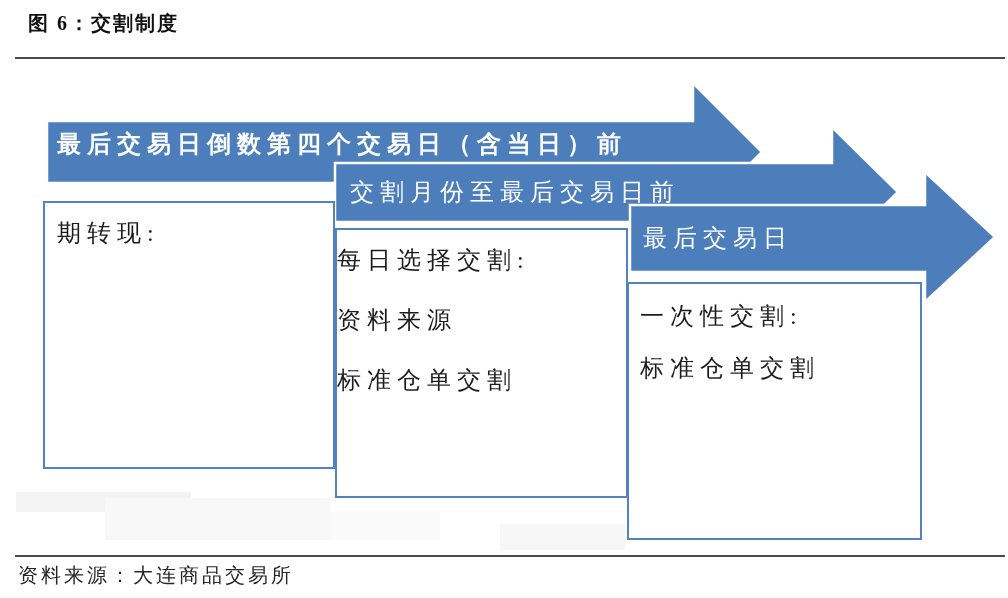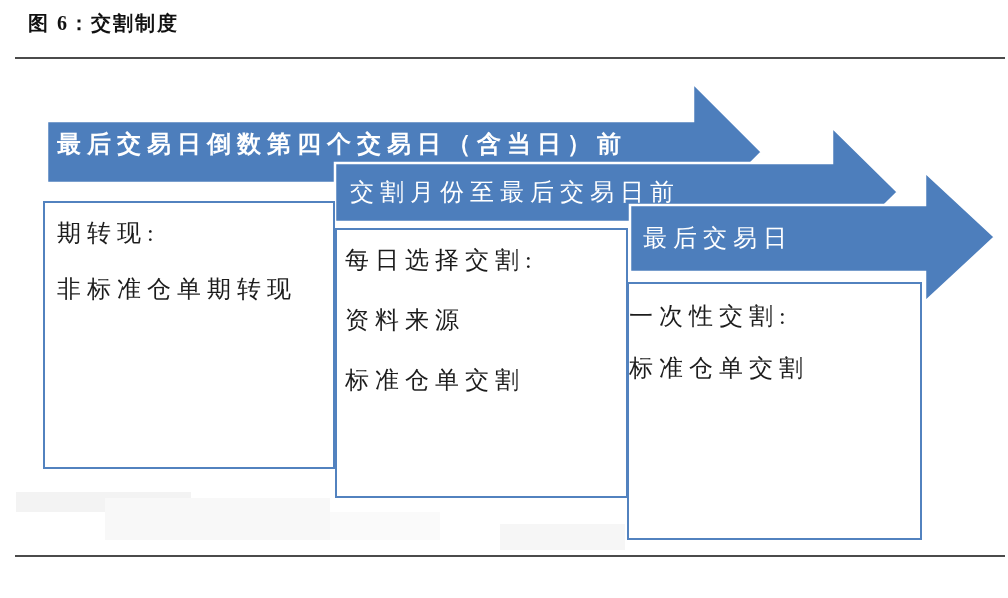--- a/index.html
+++ b/index.html
@@ -52,22 +52,22 @@
   }
   .box-line {
     display: flex;
     align-items: center;
     color: #1c1c1c;
     font-size: 24px;
     letter-spacing: 6px;
     white-space: nowrap;
   }
   #box-1 .box-line { height: 56px; padding-left: 12px; }
-  #box-2 .box-line { height: 60px; padding-left: 8px; }
-  #box-3 .box-line { height: 52px; }
+  #box-2 .box-line { height: 60px; }
+  #box-3 .box-line { height: 52px; padding-left: 11px; }
   #box-1 { padding-top: 2px; }
   #box-3 { padding-top: 6px; }
   .source-line {
     position: absolute;
     left: 18px; top: 562px;
     font-size: 20px;
     color: #262626;
     letter-spacing: 3px;
     font-family: "Liberation Sans", sans-serif;
   }
@@ -89,34 +89,34 @@
     <polygon points="335,163 832,163 832,127 898,192 832,257 832,222 335,222" stroke="#ffffff" stroke-width="2.5" fill="#4d7ebc"></polygon>
     <polygon points="630,205 925,205 925,172 995,237 925,302 925,272 630,272" stroke="#ffffff" stroke-width="2.5" fill="#4d7ebc"></polygon>
   </svg>
 
   <div class="arrow-label" style="left:57px; top:121px; height:46px;font-weight:bold;">最后交易日倒数第四个交易日（含当日）前</div>
   <div class="arrow-label" style="left:643px; top:212px; height:52px;">最后交易日</div>
   <div class="arrow-label" style="left:350px; top:166px; height:52px;">交割月份至最后交易日前</div>
 
   <div id="box-1" class="stage-box" style="left:43px; top:184px; width:292px; height:268px;margin-top:17px;">
     <div class="box-line">期转现:</div>
-    <div class="box-line">非标准仓单期转现</div>
   </div>
 
   <div id="box-2" class="stage-box" style="left:335px; top:228px; width:293px; height:270px;">
     <div class="box-line">每日选择交割:</div>
     <div class="box-line">资料来源</div>
     <div class="box-line">标准仓单交割</div>
   </div>
 
   <div id="box-3" class="stage-box" style="left:627px; top:282px; width:295px; height:258px;">
     <div class="box-line">一次性交割:</div>
     <div class="box-line">标准仓单交割</div>
   </div>
 
   <div class="artifact" style="left:16px; top:492px; width:175px; height:20px; background:#f3f3f3;"></div>
   <div class="artifact" style="left:105px; top:498px; width:225px; height:42px; background:#f8f8f8;"></div>
   <div class="artifact" style="left:330px; top:512px; width:110px; height:28px; background:#fafafa;"></div>
   <div class="artifact" style="left:500px; top:524px; width:125px; height:26px; background:#f6f6f6;"></div>
 
   <div class="rule rule-bottom"></div>
+  <div class="source-line">资料来源：大连商品交易所</div>
 
 </div>
 
 </body></html>

